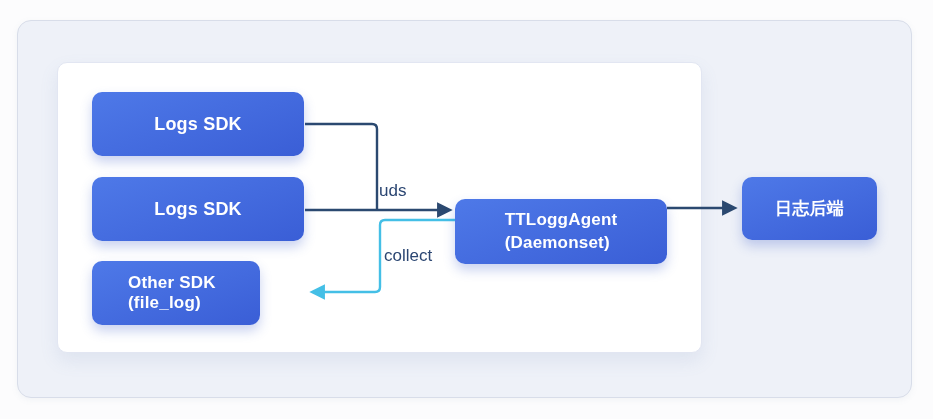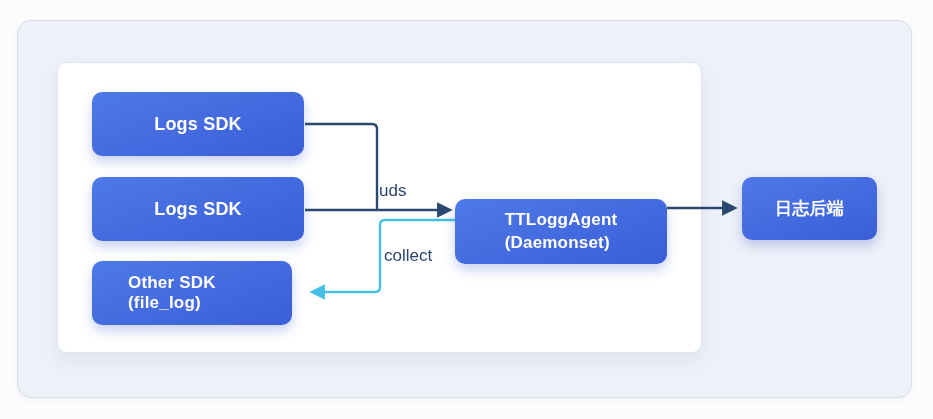--- a/index.html
+++ b/index.html
@@ -39,21 +39,21 @@
   .node{
     position:absolute;
     display:flex;align-items:center;justify-content:center;
     background:linear-gradient(160deg,var(--node-blue-top) 0%,var(--node-blue-bottom) 100%);
     border-radius:10px;
     color:#fff;font-weight:bold;font-size:18px;letter-spacing:.2px;
     box-shadow:0 6px 12px rgba(62,92,200,.28);
   }
   .node-logs-1{left:92px;top:92px;width:212px;height:64px;}
   .node-logs-2{left:92px;top:177px;width:212px;height:64px;}
-  .node-other{left:92px;top:261px;width:200px;height:64px;font-size:17px;padding-left:36px;}
+  .node-other{left:92px;top:261px;width:168px;height:64px;font-size:17px;padding-left:36px;}
   .node-agent{left:455px;top:175px;width:212px;height:65px;font-size:17px;line-height:1.3;white-space:pre-line;margin-top:24px;}
   .node-backend{left:742px;top:177px;width:135px;height:63px;font-size:17px;}
   .edges{position:absolute;left:0;top:0;width:933px;height:419px;pointer-events:none;}
   .edge-dark{stroke:var(--dark-line);stroke-width:2.4;fill:none;}
   .edge-cyan{stroke:var(--cyan-line);stroke-width:2.4;fill:none;}
   .arrow-dark{fill:var(--dark-line);}
   .arrow-cyan{fill:var(--cyan-line);}
   .edge-label{
     position:absolute;color:var(--edge-label);
     font-size:17px;font-weight:500;

